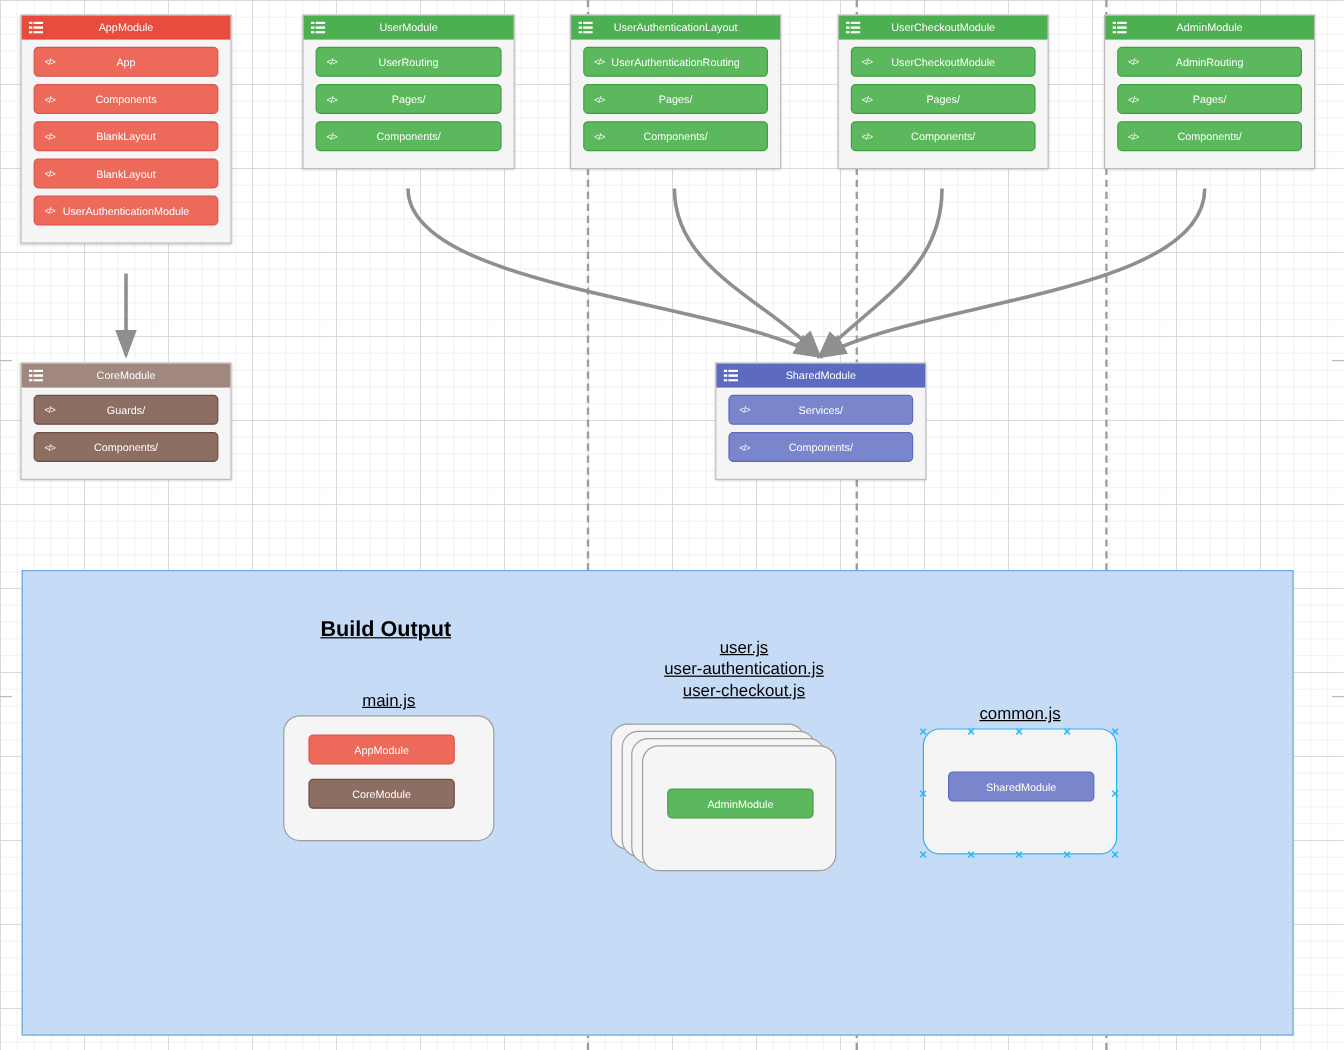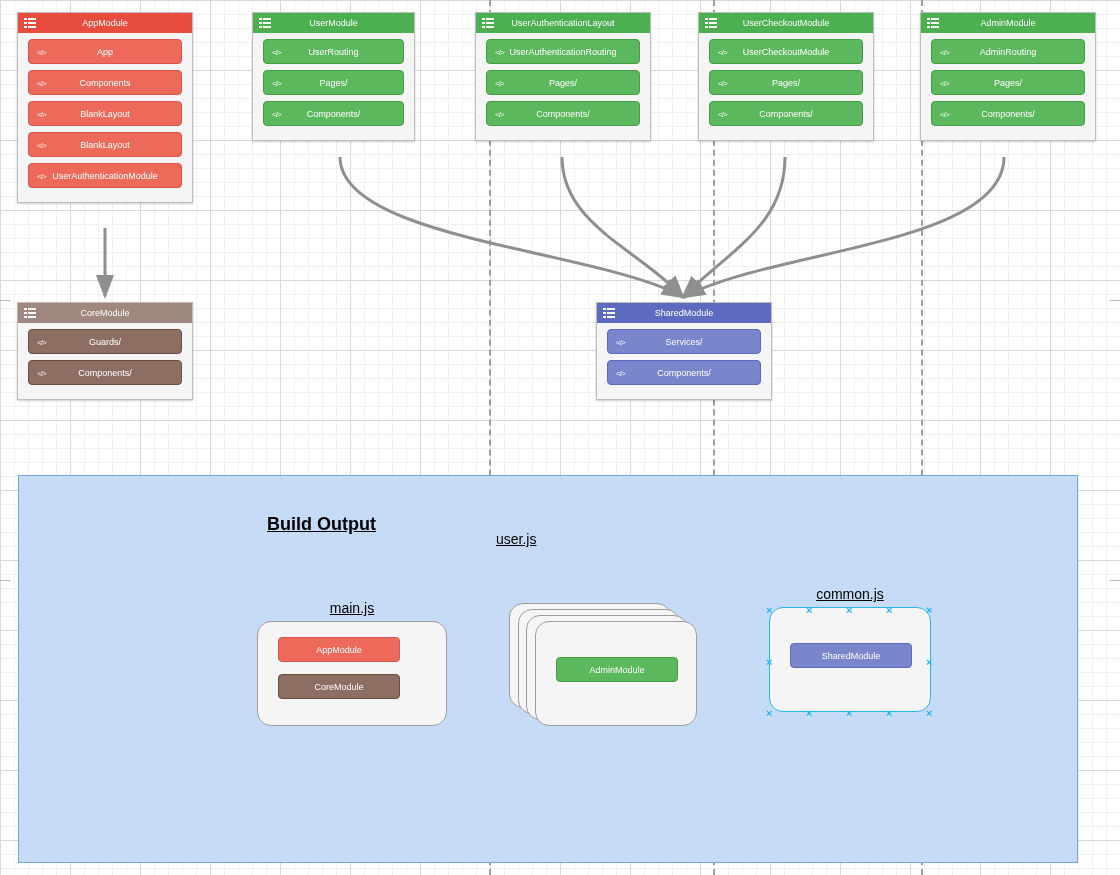--- a/index.html
+++ b/index.html
@@ -114,21 +114,21 @@
     font-size:14px;
     text-align:center;
     width:100%;
     top:-22px;
     text-decoration:underline;
   }
   .list-lines {
     position:absolute;
     color:#000;
     font-size:14px;
-    text-align:left;
+    text-align:center;
     text-decoration:underline;
     line-height:18px;
   }
   .inner-pill {
     position:absolute;
     height:25px;
     border-radius:4px;
     display:flex;
     align-items:center;
     justify-content:center;
@@ -207,21 +207,21 @@
       <span class="code-icon">&lt;/&gt;</span>
       <span>BlankLayout</span>
     </div>
   <div class="pill red-p">
       <span class="code-icon">&lt;/&gt;</span>
       <span>UserAuthenticationModule</span>
     </div>
   <div style="height:8px"></div>
 </div>
 
-<div class="module-box" style="left:252px; top:12px; width:163px;">
+<div class="module-box" style="left:252px; top:12px; width:177px;">
   <div class="module-header green-h">
     <svg class="mh-icon" viewBox="0 0 12 10">
         <rect x="0" y="0" width="3" height="2" fill="#fff"></rect>
         <rect x="4" y="0" width="8" height="2" fill="#fff"></rect>
         <rect x="0" y="4" width="3" height="2" fill="#fff"></rect>
         <rect x="4" y="4" width="8" height="2" fill="#fff"></rect>
         <rect x="0" y="8" width="3" height="2" fill="#fff"></rect>
         <rect x="4" y="8" width="8" height="2" fill="#fff"></rect>
       </svg>
     <span class="mh-title">UserModule</span>
@@ -364,32 +364,34 @@
   <div class="pill blue-p">
       <span class="code-icon">&lt;/&gt;</span>
       <span>Components/</span>
     </div>
   <div style="height:8px"></div>
 </div>
 
 <div class="build-output">
   <div class="build-title">Build Output</div>
 
-  <div class="round-card" style="left:238px; top:120px; width:190px; height:105px;margin-top:25px;">
+  <div class="round-card" style="left:217px; top:120px; width:176px; height:105px;">
     <div class="card-label">main.js</div>
     <div class="inner-pill red-p" style="left:20px; top:15px; width:122px;">
         <span>AppModule</span>
       </div>
     <div class="inner-pill brown-p" style="left:20px; top:52px; width:122px;">
         <span>CoreModule</span>
       </div>
   </div>
 
   <div class="list-lines" style="left:477px; top:54px; width:248px;">
     <div>user.js</div>
+    <div>user-authentication.js</div>
+    <div>user-checkout.js</div>
   </div>
 
   <div class="stack-shadow" style="left:490px; top:127px; width:162px; height:105px;"></div>
   <div class="stack-shadow" style="left:499px; top:133px; width:162px; height:105px;"></div>
   <div class="stack-shadow" style="left:507px; top:139px; width:162px; height:105px;"></div>
   <div class="round-card" style="left:516px; top:145px; width:162px; height:105px;">
     <div class="inner-pill green-p" style="left:20px; top:35px; width:122px;">
         <span>AdminModule</span>
       </div>
   </div>

